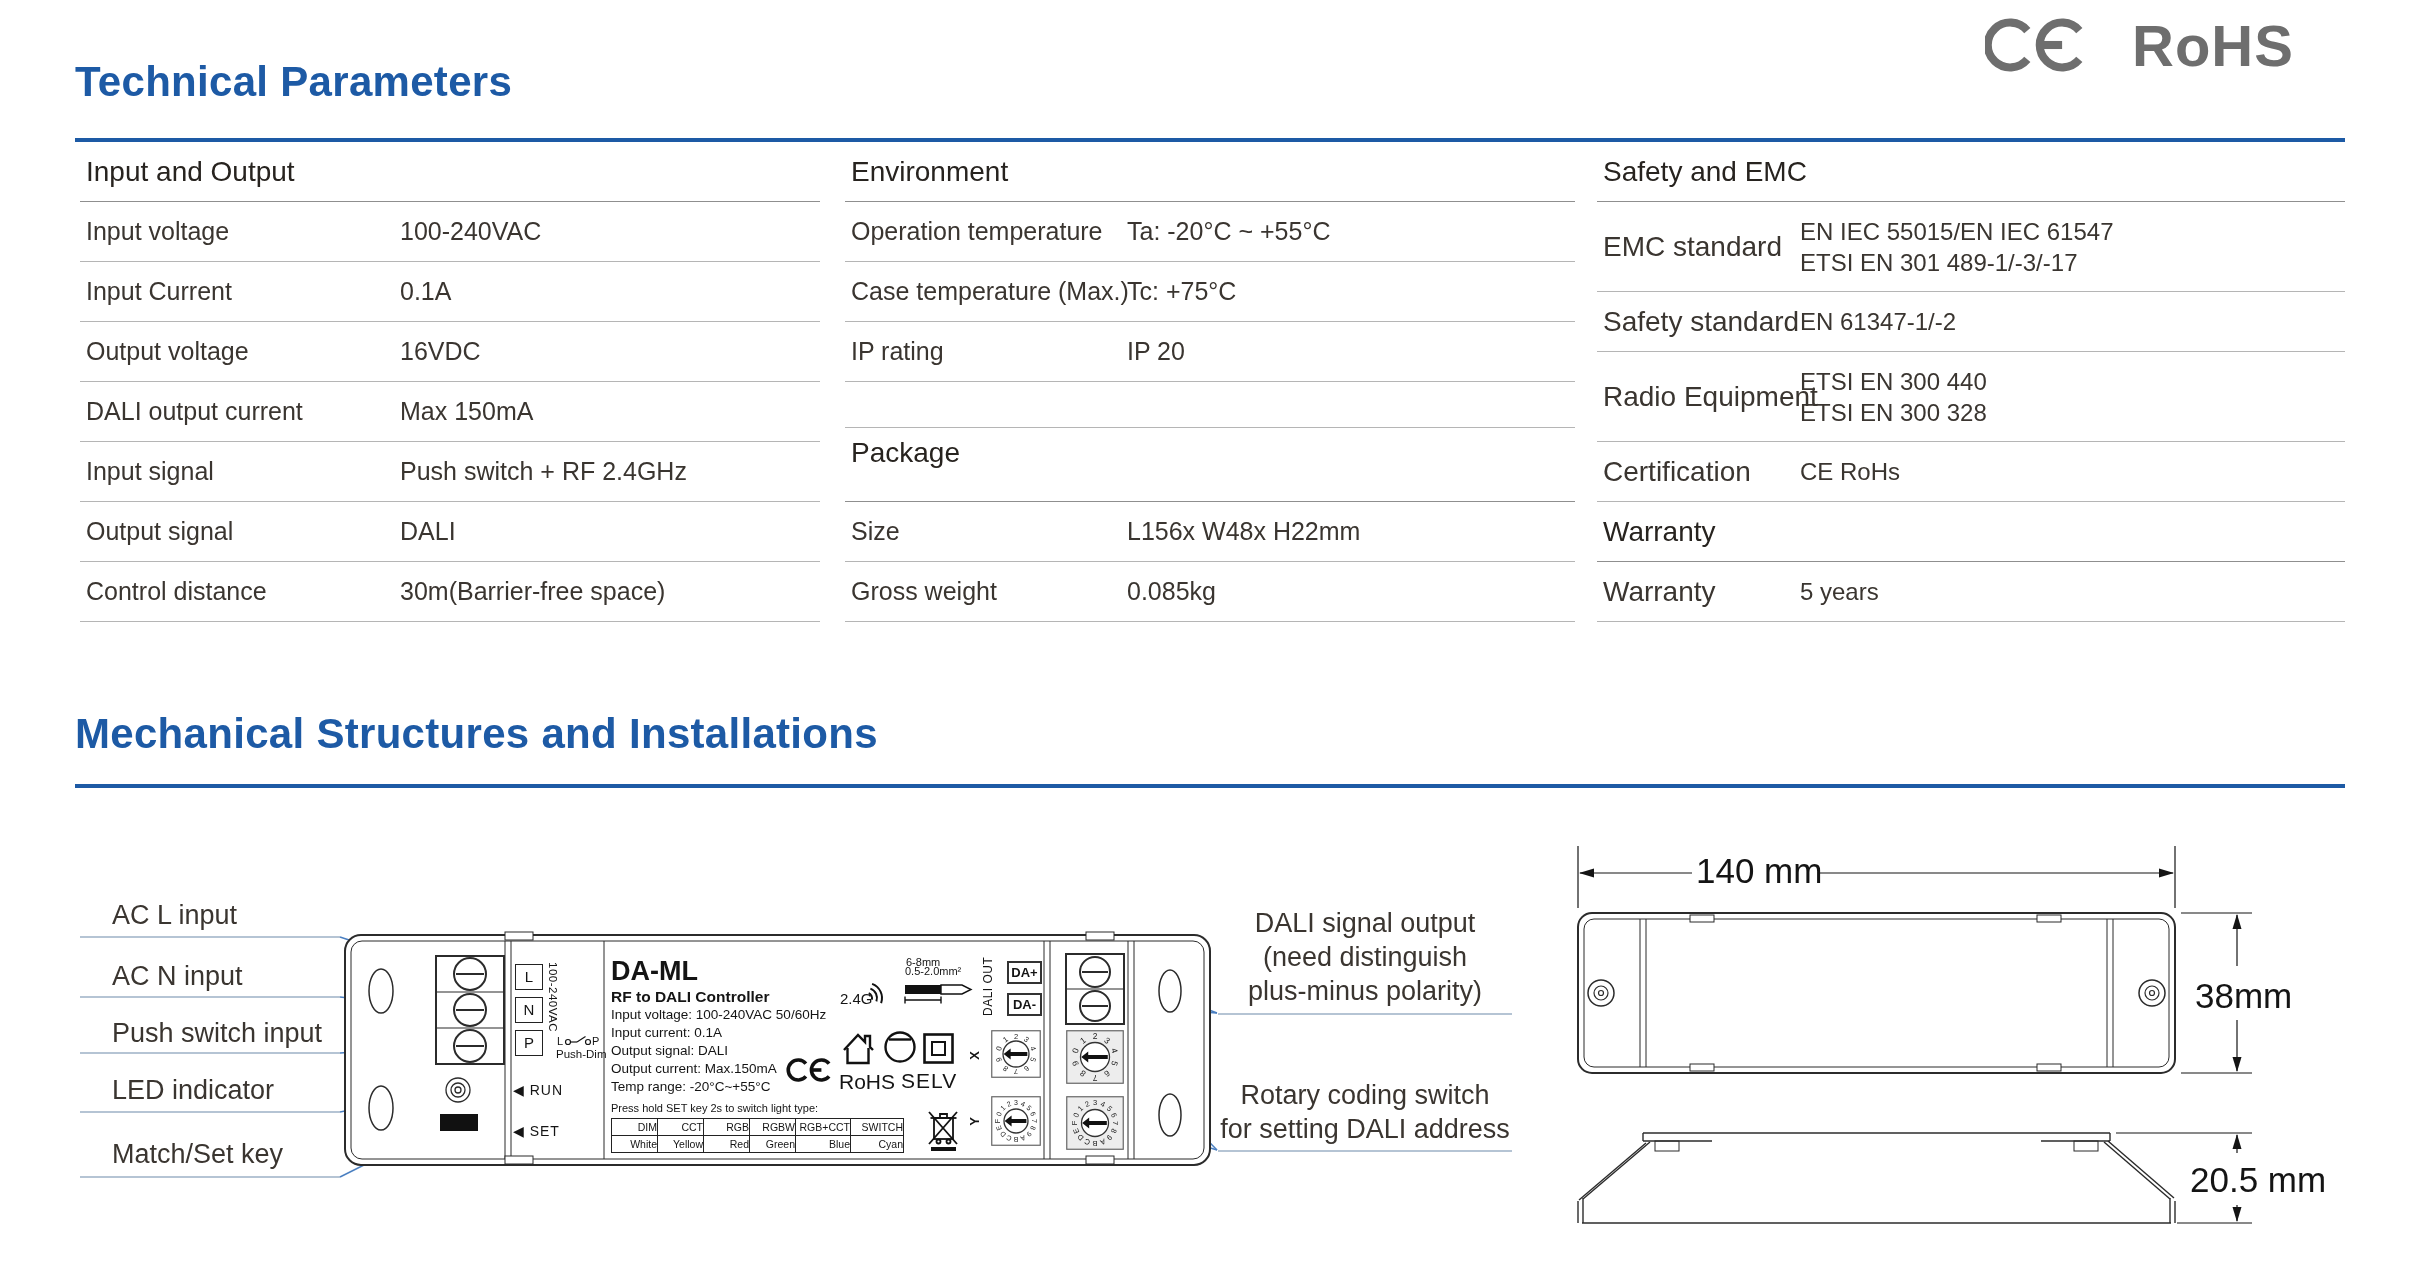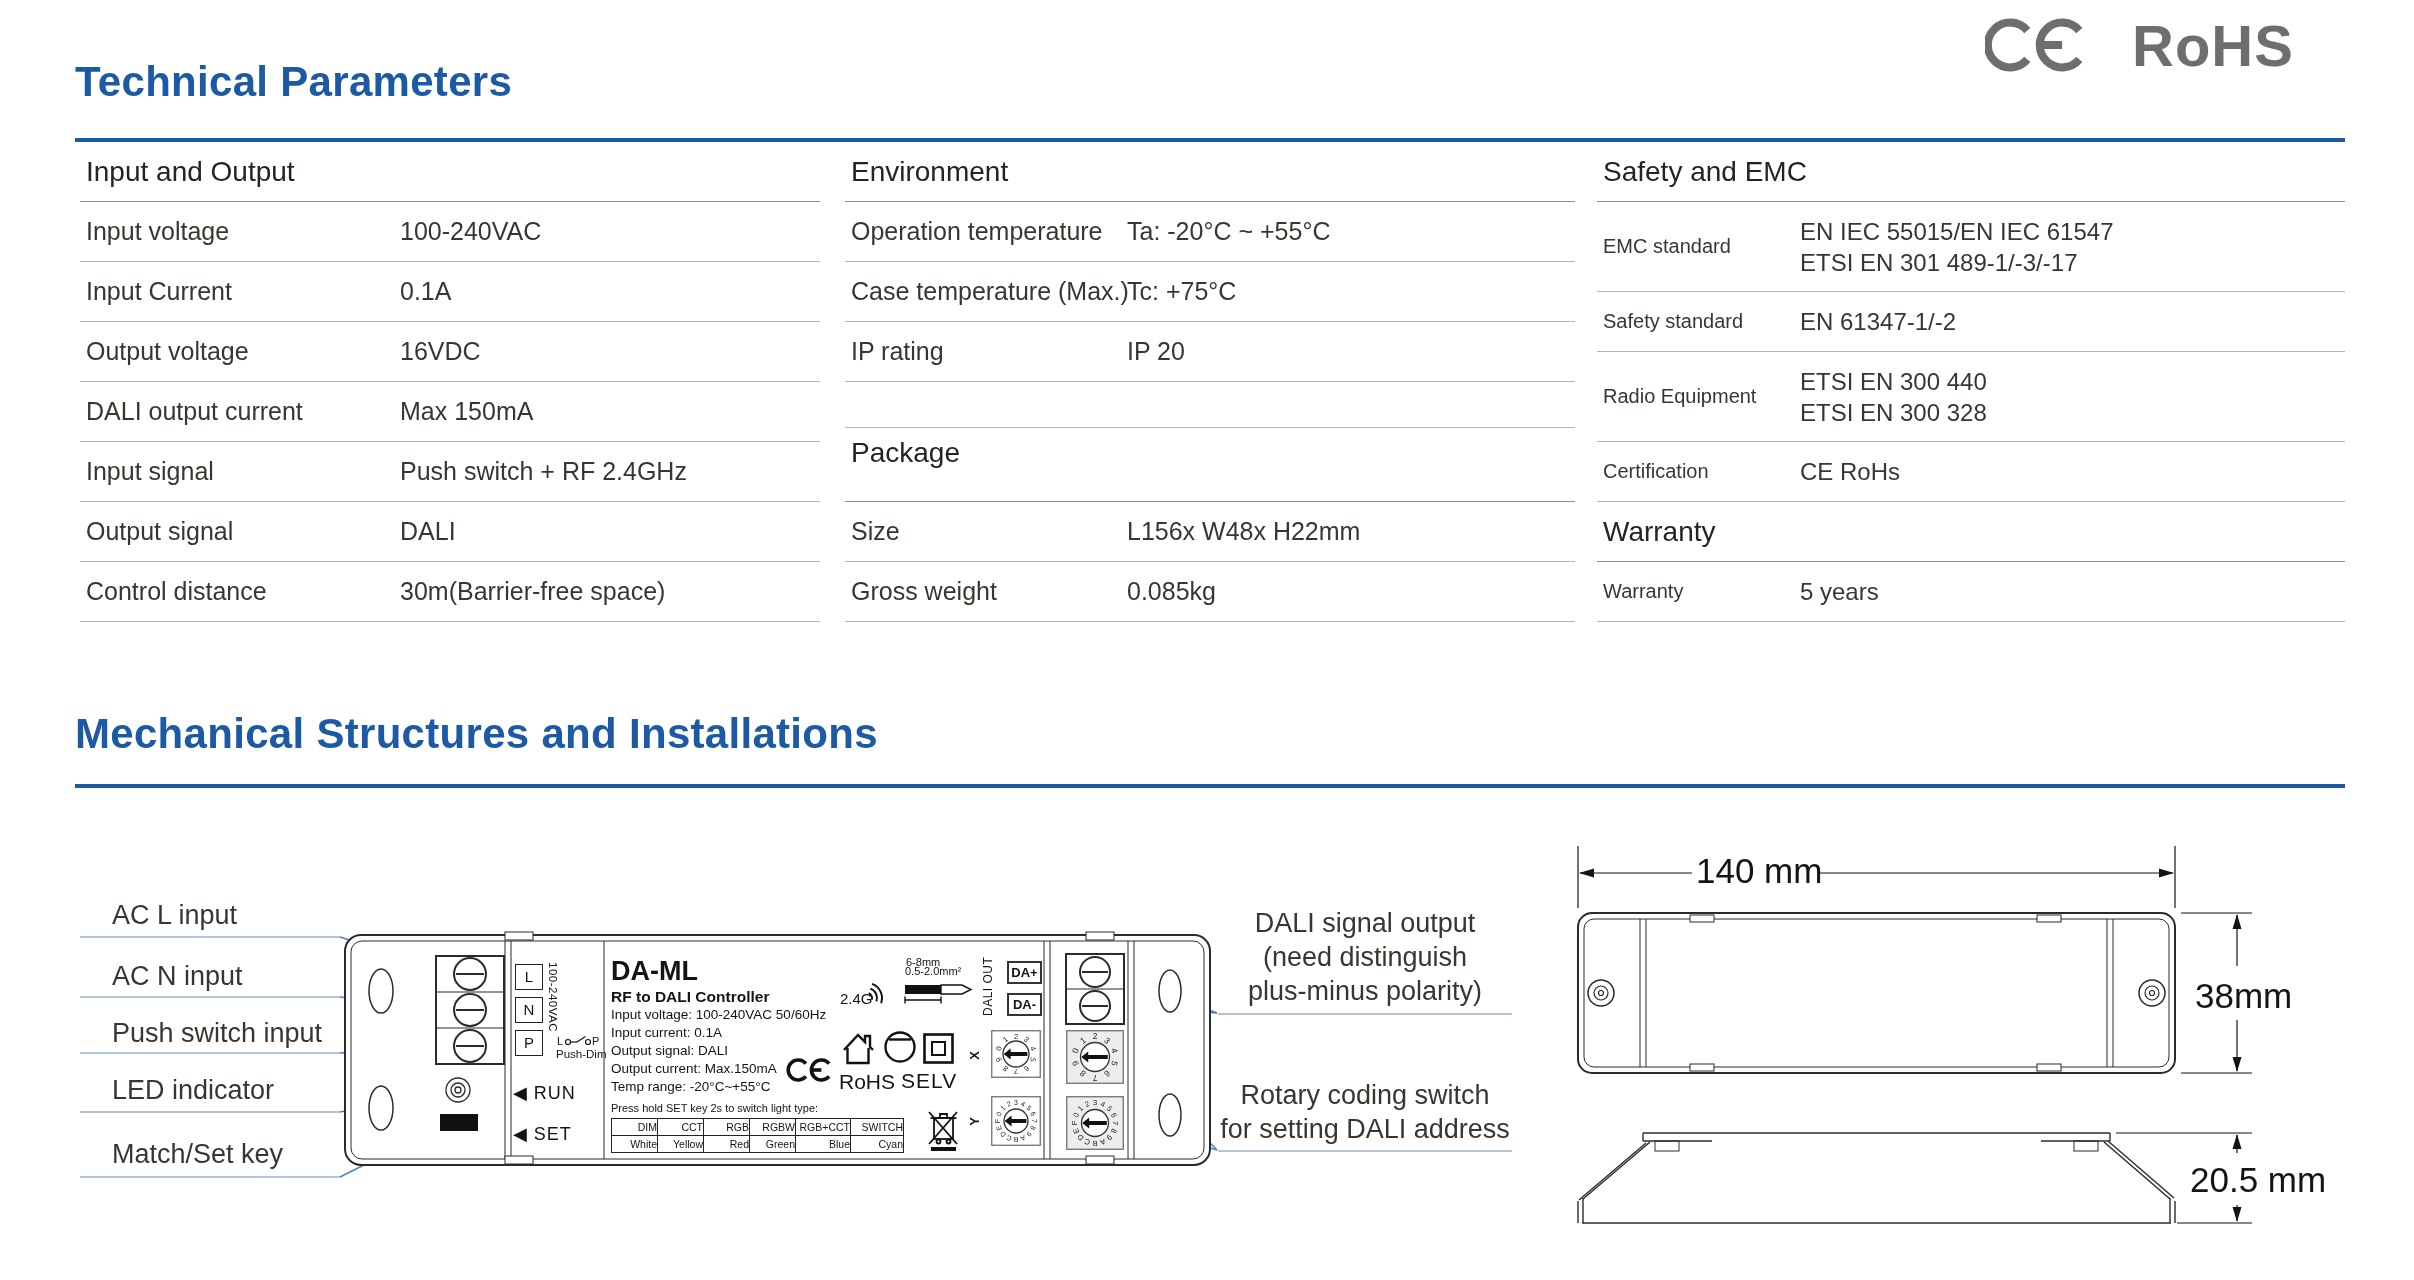--- a/index.html
+++ b/index.html
@@ -10,21 +10,21 @@
   .rule{position:absolute;height:4px;background:#1d5aa5}
   
   .tcol{position:absolute;top:142px}
   .trow{position:relative;display:flex;align-items:center;height:60px;border-bottom:1px solid #b5b5b5;box-sizing:border-box}
   .trow.hdr{border-bottom:1px solid #8f8f8f}
   .thead{font-size:28px;color:#27231f;padding-left:6px}
   .tlabel{font-size:25px;padding-left:6px;color:#3a3530}
   .tvalue{position:absolute;font-size:25px;white-space:pre-line;line-height:33px;color:#3a3530}
   .c1 .tvalue{left:320px}
   .c2 .tvalue{left:282px}
-  .c3 .tlabel{font-size:20px}
+  .c3 .tlabel{font-size:28px}
   .c3 .tvalue{left:203px;font-size:24px;line-height:31px}
   .h90{height:90px}
   .h46{height:46px}
   .h74{height:74px;align-items:center;padding-bottom:24px}
   
   .rohs-logo{position:absolute;font-size:58px;font-weight:bold;color:#6e6e6e;letter-spacing:1px}
   
   .lineart{position:absolute;left:0;top:0;pointer-events:none}
   .mlabel{position:absolute;font-size:27px;color:#3a3530;white-space:nowrap}
   .rlabel{position:absolute;left:1215px;width:300px;text-align:center;font-size:27px;line-height:34px;color:#3a3530;white-space:pre-line}
@@ -33,21 +33,21 @@
   
   .dv{position:absolute;color:#141414;white-space:nowrap}
   .dv-model{font-size:27px;font-weight:bold}
   .dv-sub{font-size:15.5px;font-weight:bold}
   .dv-specs{font-size:13.5px;line-height:18px;white-space:pre-line}
   .dv-note{font-size:11px}
   .dv-term{width:28px;height:26px;border:1.8px solid #222;box-sizing:border-box;text-align:center;font-size:15px;line-height:23px;background:#fff}
   .dv-vert{writing-mode:vertical-rl;font-size:11.5px;letter-spacing:.5px}
   .dv-vert-up{writing-mode:vertical-rl;transform:rotate(180deg);font-size:12px;letter-spacing:.5px}
   .dv-small{font-size:11px}
-  .dv-run{font-size:18px;letter-spacing:1px}
+  .dv-run{font-size:14px;letter-spacing:1px}
   .dv-da{width:35px;height:23px;border:2px solid #333;box-sizing:border-box;background:#fff;text-align:center;font-size:13px;line-height:19px;font-weight:bold}
   .dv-xy{font-size:13px;transform:rotate(-90deg);font-weight:bold}
   .dv-ce-row{font-size:21px}
   .lt-table{position:absolute;display:grid;grid-template-columns:46px 46px 46px 46px 55px 52px;border:1.5px solid #222;background:#fff}
   .lt-cell{border-right:1px solid #222;border-bottom:1px solid #222;height:16px;line-height:16px;text-align:right;font-size:10.5px;color:#141414}
   .lt-cell.last{border-right:none}
   .lt-cell.bot{border-bottom:none}
 </style>
 </head>
 <body>

